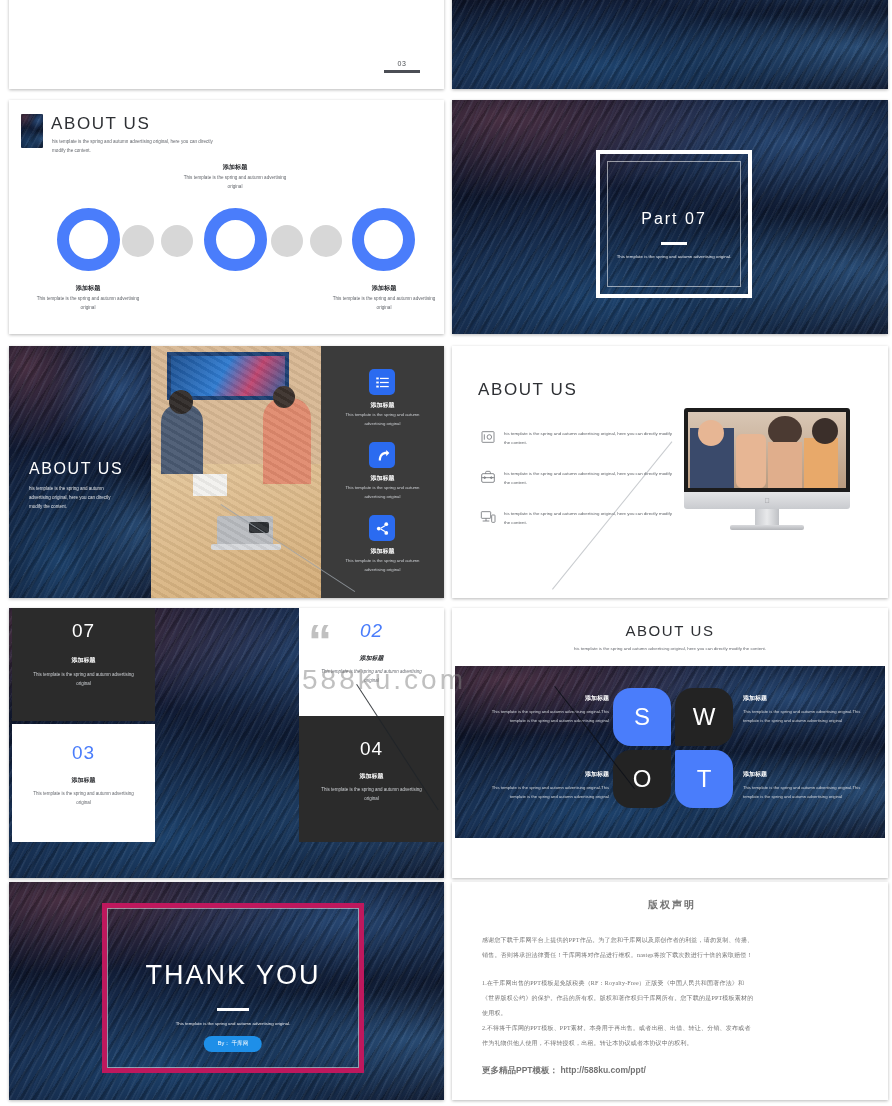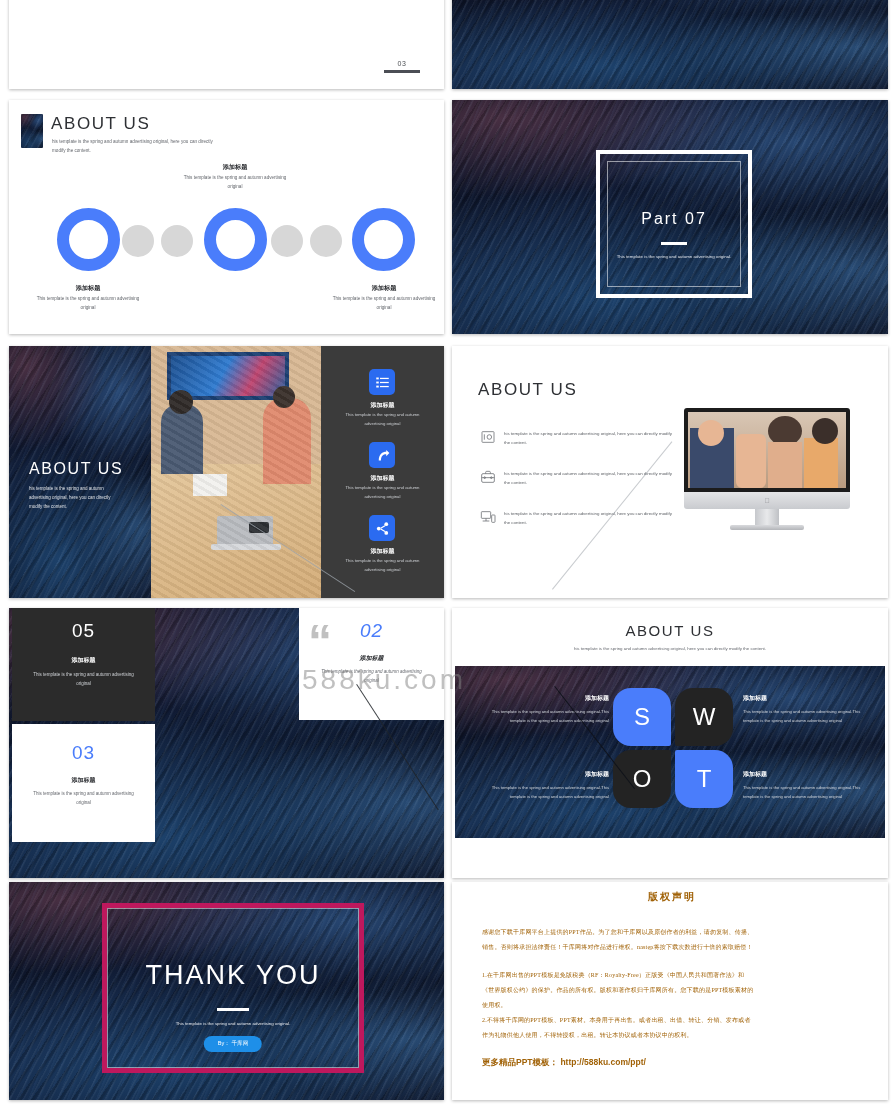--- a/index.html
+++ b/index.html
@@ -124,21 +124,21 @@
   .ty-outer{position:absolute;border:5px solid #be185d;}
   .ty-h{position:absolute;left:0;right:0;top:52px;text-align:center;color:#fff;
         font-size:27px;font-weight:300;letter-spacing:2px;}
   .ty-rule{position:absolute;left:50%;top:100px;width:32px;height:2.6px;background:#fff;transform:translateX(-50%);}
   .ty-p{position:absolute;left:0;right:0;top:113px;text-align:center;color:#e6e9ee;font-size:4.4px;}
   .ty-btn{position:absolute;left:50%;top:128px;transform:translateX(-50%);
           background:#1e8fe8;color:#fff;border-radius:11px;padding:4px 14px;font-size:5.6px;white-space:nowrap;}
 
   
   #s10{left:452px;top:882px;width:436px;height:218px;background:#fff;}
-  .cp{position:absolute;left:30px;right:26px;top:8px;color:#a16207;}
+  .cp{position:absolute;left:30px;right:26px;top:16px;color:#737373;}
   .cp h3{margin:0 0 22px;text-align:center;font-size:10px;font-weight:bold;
          font-family:"Liberation Serif","DejaVu Serif",serif;letter-spacing:2px;}
   .cp p{margin:0 0 3px;font-size:6px;line-height:2.0;
         font-family:"Liberation Serif","DejaVu Serif",serif;letter-spacing:.2px;}
   .cp .gap{height:13px;}
   .cp .more{margin-top:16px;font-size:8.5px;font-weight:bold;}
 
   
   .wm{position:absolute;left:300px;top:606px;width:300px;height:92px;pointer-events:none;}
   .wm .zh{position:absolute;left:0;top:0;font-size:54px;color:rgba(130,130,130,.55);
@@ -317,37 +317,42 @@
       <div class="imac-base"></div>
     </div>
 
     <div class="diagline" style="left:100px;top:243px;width:190px;transform:rotate(-51deg);opacity:.55;"></div>
   </div>
 
   <div class="slide" id="s7">
     <div class="wave"></div>
 
     <div class="q" style="left:3px;top:0;width:143px;height:113px;background:#2b2b2b;">
-      <div class="num" style="top:12px;color:#fff;">05</div>
+      <div class="num" style="top:12px;color:#fff;">07</div>
       <div class="zh" style="top:48px;color:#fff;">添加标题</div>
       <div class="en" style="top:62px;color:#cfd2d6;padding:0 20px;box-sizing:border-box;">This template is the spring and autumn advertising original</div>
     </div>
 
     <div class="q" style="left:290px;top:0;width:145px;height:112px;background:#ffffff;font-style:italic;">
       <div class="num" style="top:12px;color:#4a7dfb;">02</div>
       <div class="zh" style="top:46px;color:#2b2d31;">添加标题</div>
       <div class="en" style="top:59px;color:#64676d;padding:0 20px;box-sizing:border-box;">This template is the spring and autumn advertising original</div>
     </div>
 
     <div class="q" style="left:3px;top:116px;width:143px;height:118px;background:#ffffff;">
       <div class="num" style="top:18px;color:#4a7dfb;">03</div>
       <div class="zh" style="top:52px;color:#2b2d31;">添加标题</div>
       <div class="en" style="top:65px;color:#64676d;padding:0 20px;box-sizing:border-box;">This template is the spring and autumn advertising original</div>
     </div>
 
+    <div class="q" style="left:290px;top:108px;width:145px;height:126px;background:#2b2b2b;">
+      <div class="num" style="top:22px;color:#fff;">04</div>
+      <div class="zh" style="top:56px;color:#fff;">添加标题</div>
+      <div class="en" style="top:69px;color:#cfd2d6;padding:0 20px;box-sizing:border-box;">This template is the spring and autumn advertising original</div>
+    </div>
 
     <div class="diagline" style="left:348px;top:76px;width:150px;transform:rotate(57deg);background:#1f2328;opacity:.85;"></div>
   </div>
 
   <div class="slide" id="s8">
     <div class="sw-head">
       <h2>ABOUT US</h2>
       <p>his template is the spring and autumn advertising original, here you can directly modify the content.</p>
     </div>
 

